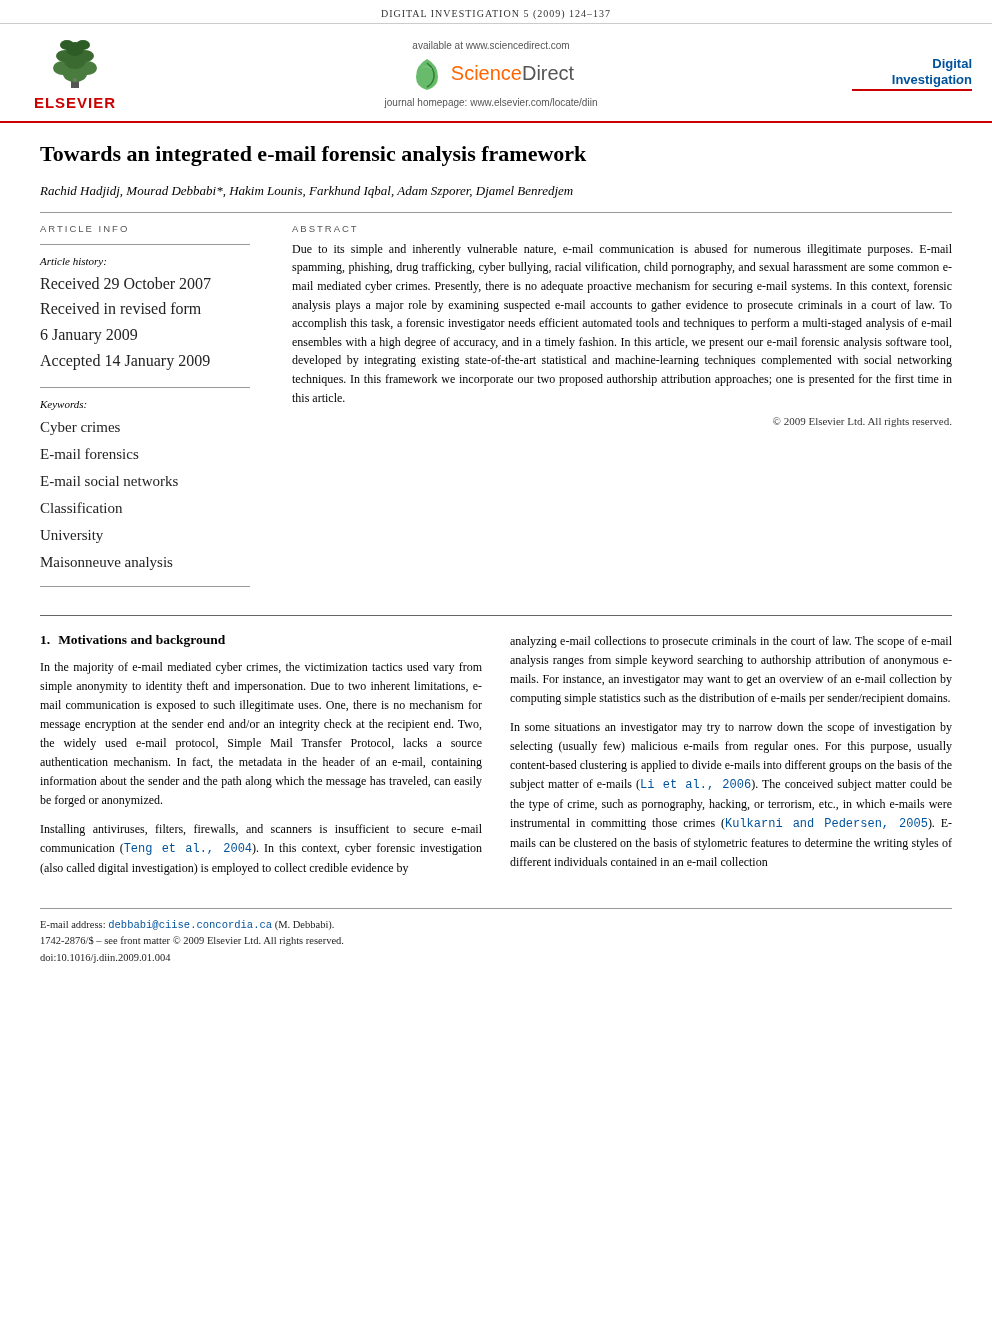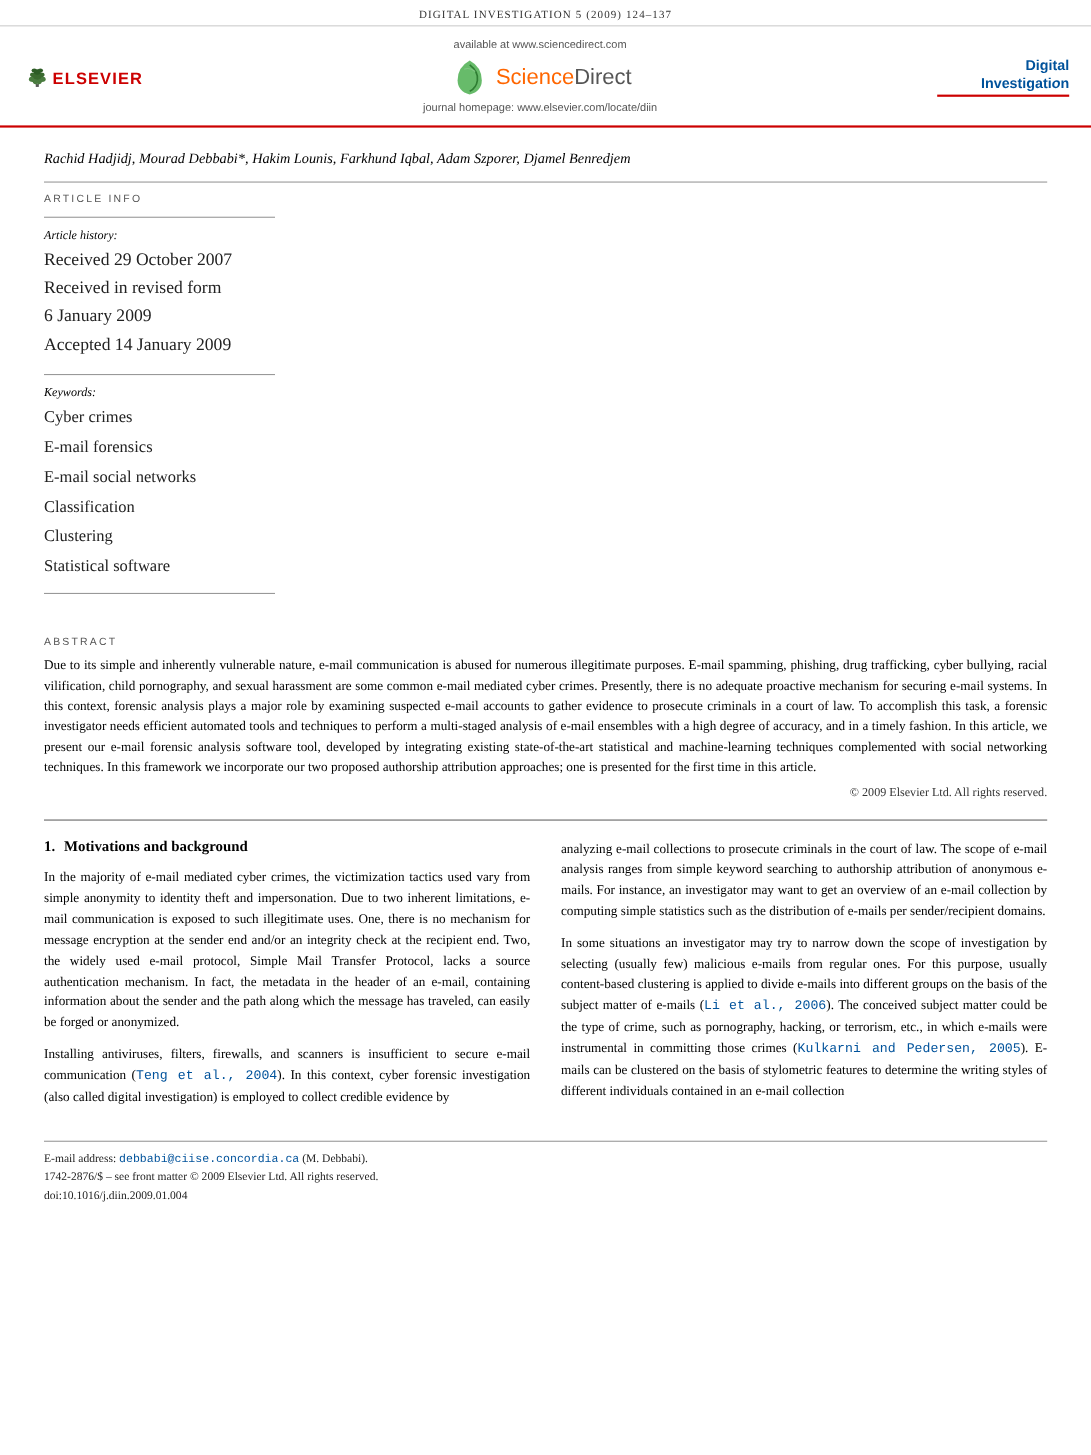--- a/index.html
+++ b/index.html
@@ -28,20 +28,21 @@
       margin-bottom: 0;
     }
     .logo-bar {
       display: flex;
       align-items: center;
       padding: 12px 20px 10px 20px;
       border-bottom: 2px solid #c00;
     }
     .elsevier-logo {
       display: flex;
+      flex-direction: column;
       align-items: center;
       width: 110px;
       flex-shrink: 0;
     }
     .elsevier-tree {
       width: 80px;
       height: 55px;
     }
     .elsevier-text {
       font-size: 15px;
@@ -122,23 +123,22 @@
     }
     .divider-thin {
       border: none;
       border-top: 1px solid #999;
       margin: 10px 0;
     }
 
     
     .two-col {
       display: flex;
-      gap: 28px;
+      gap: 42px;
       margin-bottom: 16px;
-      flex-direction: column;
     }
     .left-col {
       width: 210px;
       flex-shrink: 0;
     }
     .right-col {
       flex: 1;
     }
     .section-label {
       font-size: 9.5px;
@@ -292,20 +292,21 @@
       <div class="di-title">
         <span>Digital</span><br>
         <span>Investigati<span style="font-style:italic;">o</span>n</span>
       </div>
       <div class="di-underline"></div>
     </div>
   </div>
 
   <div class="article-content">
 
+    <h1 class="article-title">Towards an integrated e-mail forensic analysis framework</h1>
 
     <div class="authors">
       <em>Rachid Hadjidj, Mourad Debbabi*, Hakim Lounis, Farkhund Iqbal, Adam Szporer, Djamel Benredjem</em>
     </div>
 
 
     <hr class="divider-thin">
 
     <div class="two-col">
 
@@ -323,22 +324,22 @@
 
         <hr class="divider-thin">
 
         <div class="keywords-block">
           <div class="info-subtitle">Keywords:</div>
           <div class="keywords-list">
             <div>Cyber crimes</div>
             <div>E-mail forensics</div>
             <div>E-mail social networks</div>
             <div>Classification</div>
-            <div>Clustering</div>
-            <div>Statistical software</div>
+            <div>University</div>
+            <div>Maisonneuve analysis</div>
           </div>
         </div>
 
         <hr class="divider-thin">
       </div>
 
       <div class="right-col">
         <div class="section-label">ABSTRACT</div>
         <div class="abstract-text">
           <p>Due to its simple and inherently vulnerable nature, e-mail communication is abused for numerous illegitimate purposes. E-mail spamming, phishing, drug trafficking, cyber bullying, racial vilification, child pornography, and sexual harassment are some common e-mail mediated cyber crimes. Presently, there is no adequate proactive mechanism for securing e-mail systems. In this context, forensic analysis plays a major role by examining suspected e-mail accounts to gather evidence to prosecute criminals in a court of law. To accomplish this task, a forensic investigator needs efficient automated tools and techniques to perform a multi-staged analysis of e-mail ensembles with a high degree of accuracy, and in a timely fashion. In this article, we present our e-mail forensic analysis software tool, developed by integrating existing state-of-the-art statistical and machine-learning techniques complemented with social networking techniques. In this framework we incorporate our two proposed authorship attribution approaches; one is presented for the first time in this article.</p>

